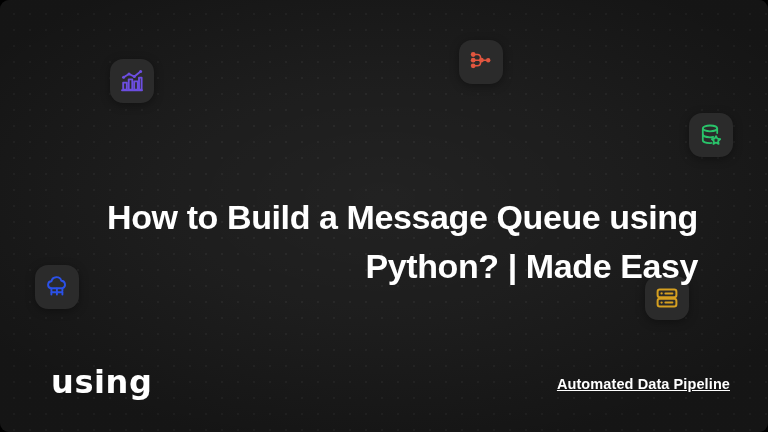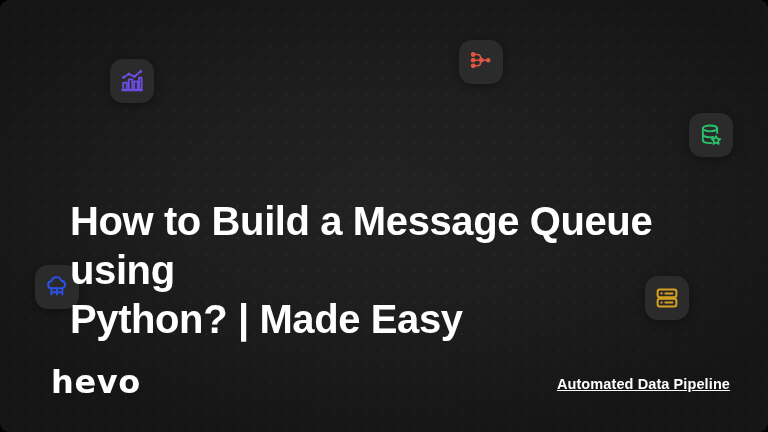--- a/index.html
+++ b/index.html
@@ -34,23 +34,23 @@
 
   .tile-chart   { left:110px; top:59px;  }
   .tile-tree    { left:459px; top:40px;  }
   .tile-db      { left:689px; top:113px; }
   .tile-cloud   { left:35px;  top:265px; }
   .tile-server  { left:645px; top:276px; }
 
   
   .title{
     position:absolute;left:0;right:0;top:170px;
-    text-align:left;
+    text-align:right;
     color:#ffffff;
-    font-size:40px;
+    font-size:34px;
     line-height:49px;
     font-weight:700;
     letter-spacing:-0.4px;
     padding:0 70px;
     box-sizing:border-box;
     white-space:pre-line;
   }
 
   
   .logo{
@@ -146,16 +146,16 @@
         <circle cx="7.6" cy="17.6" r="1.15" fill="#D6A020" stroke="none"></circle>
         <path d="M11.4 8.4 H18.4"></path>
         <path d="M11.4 17.6 H18.4"></path>
       </svg>
     </span>
   </div>
 
   <h1 class="title">How to Build a Message Queue using
 Python? | Made Easy</h1>
 
-  <div class="logo">hevo</div>
+  <div class="logo">using</div>
   <div class="tagline">Automated Data Pipeline</div>
 
 </div>
 
 </body></html>

